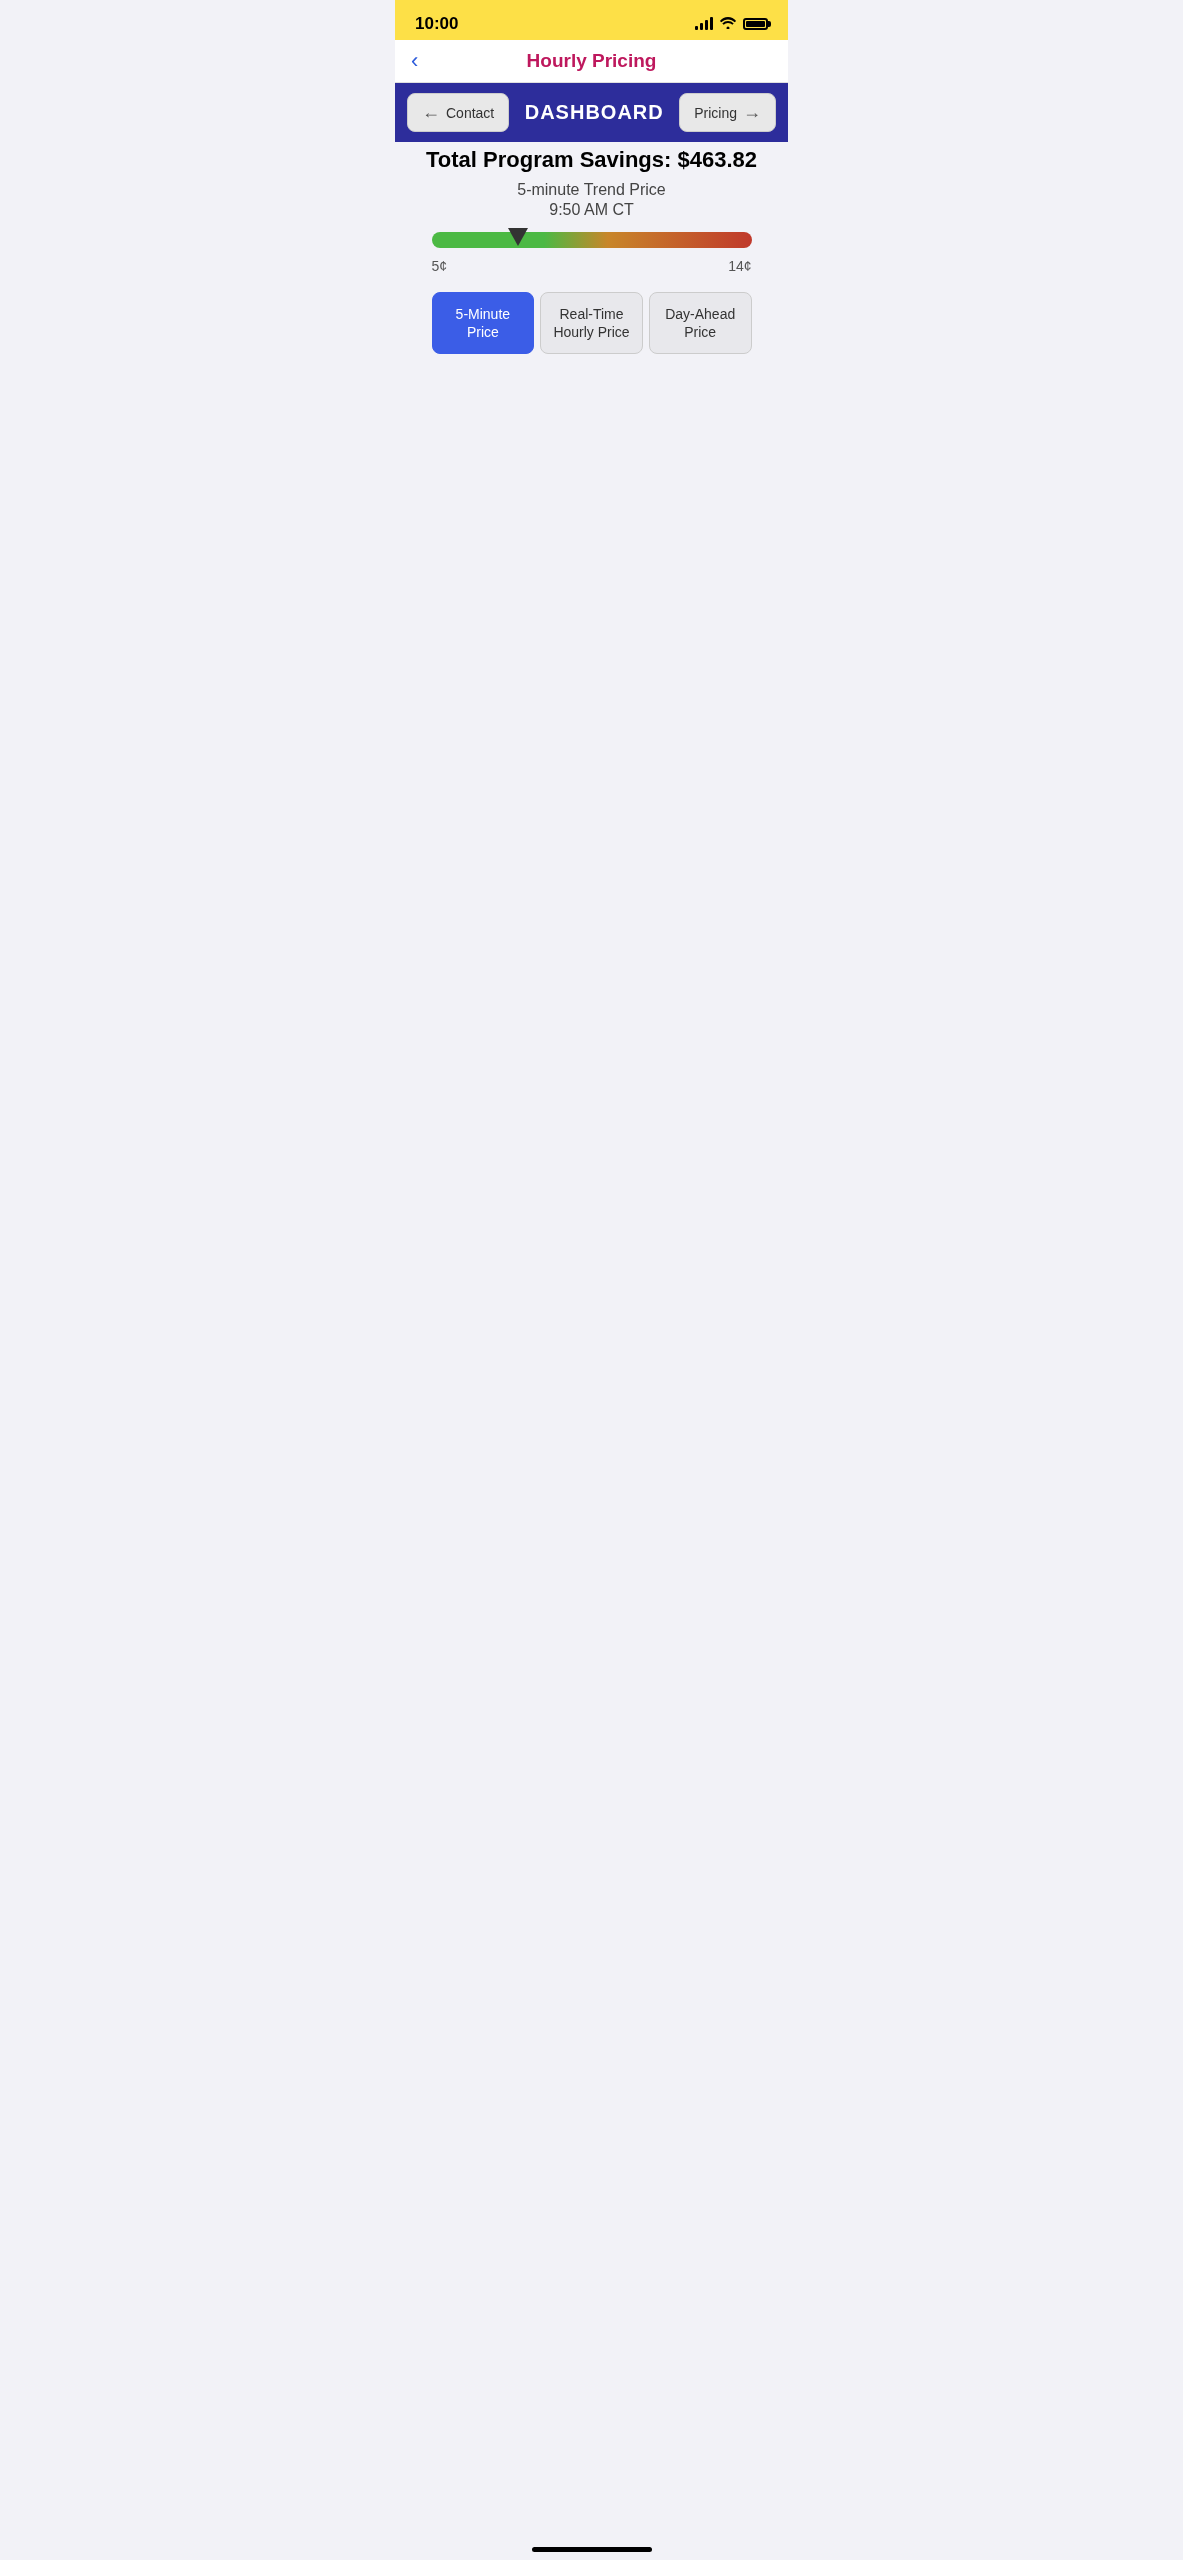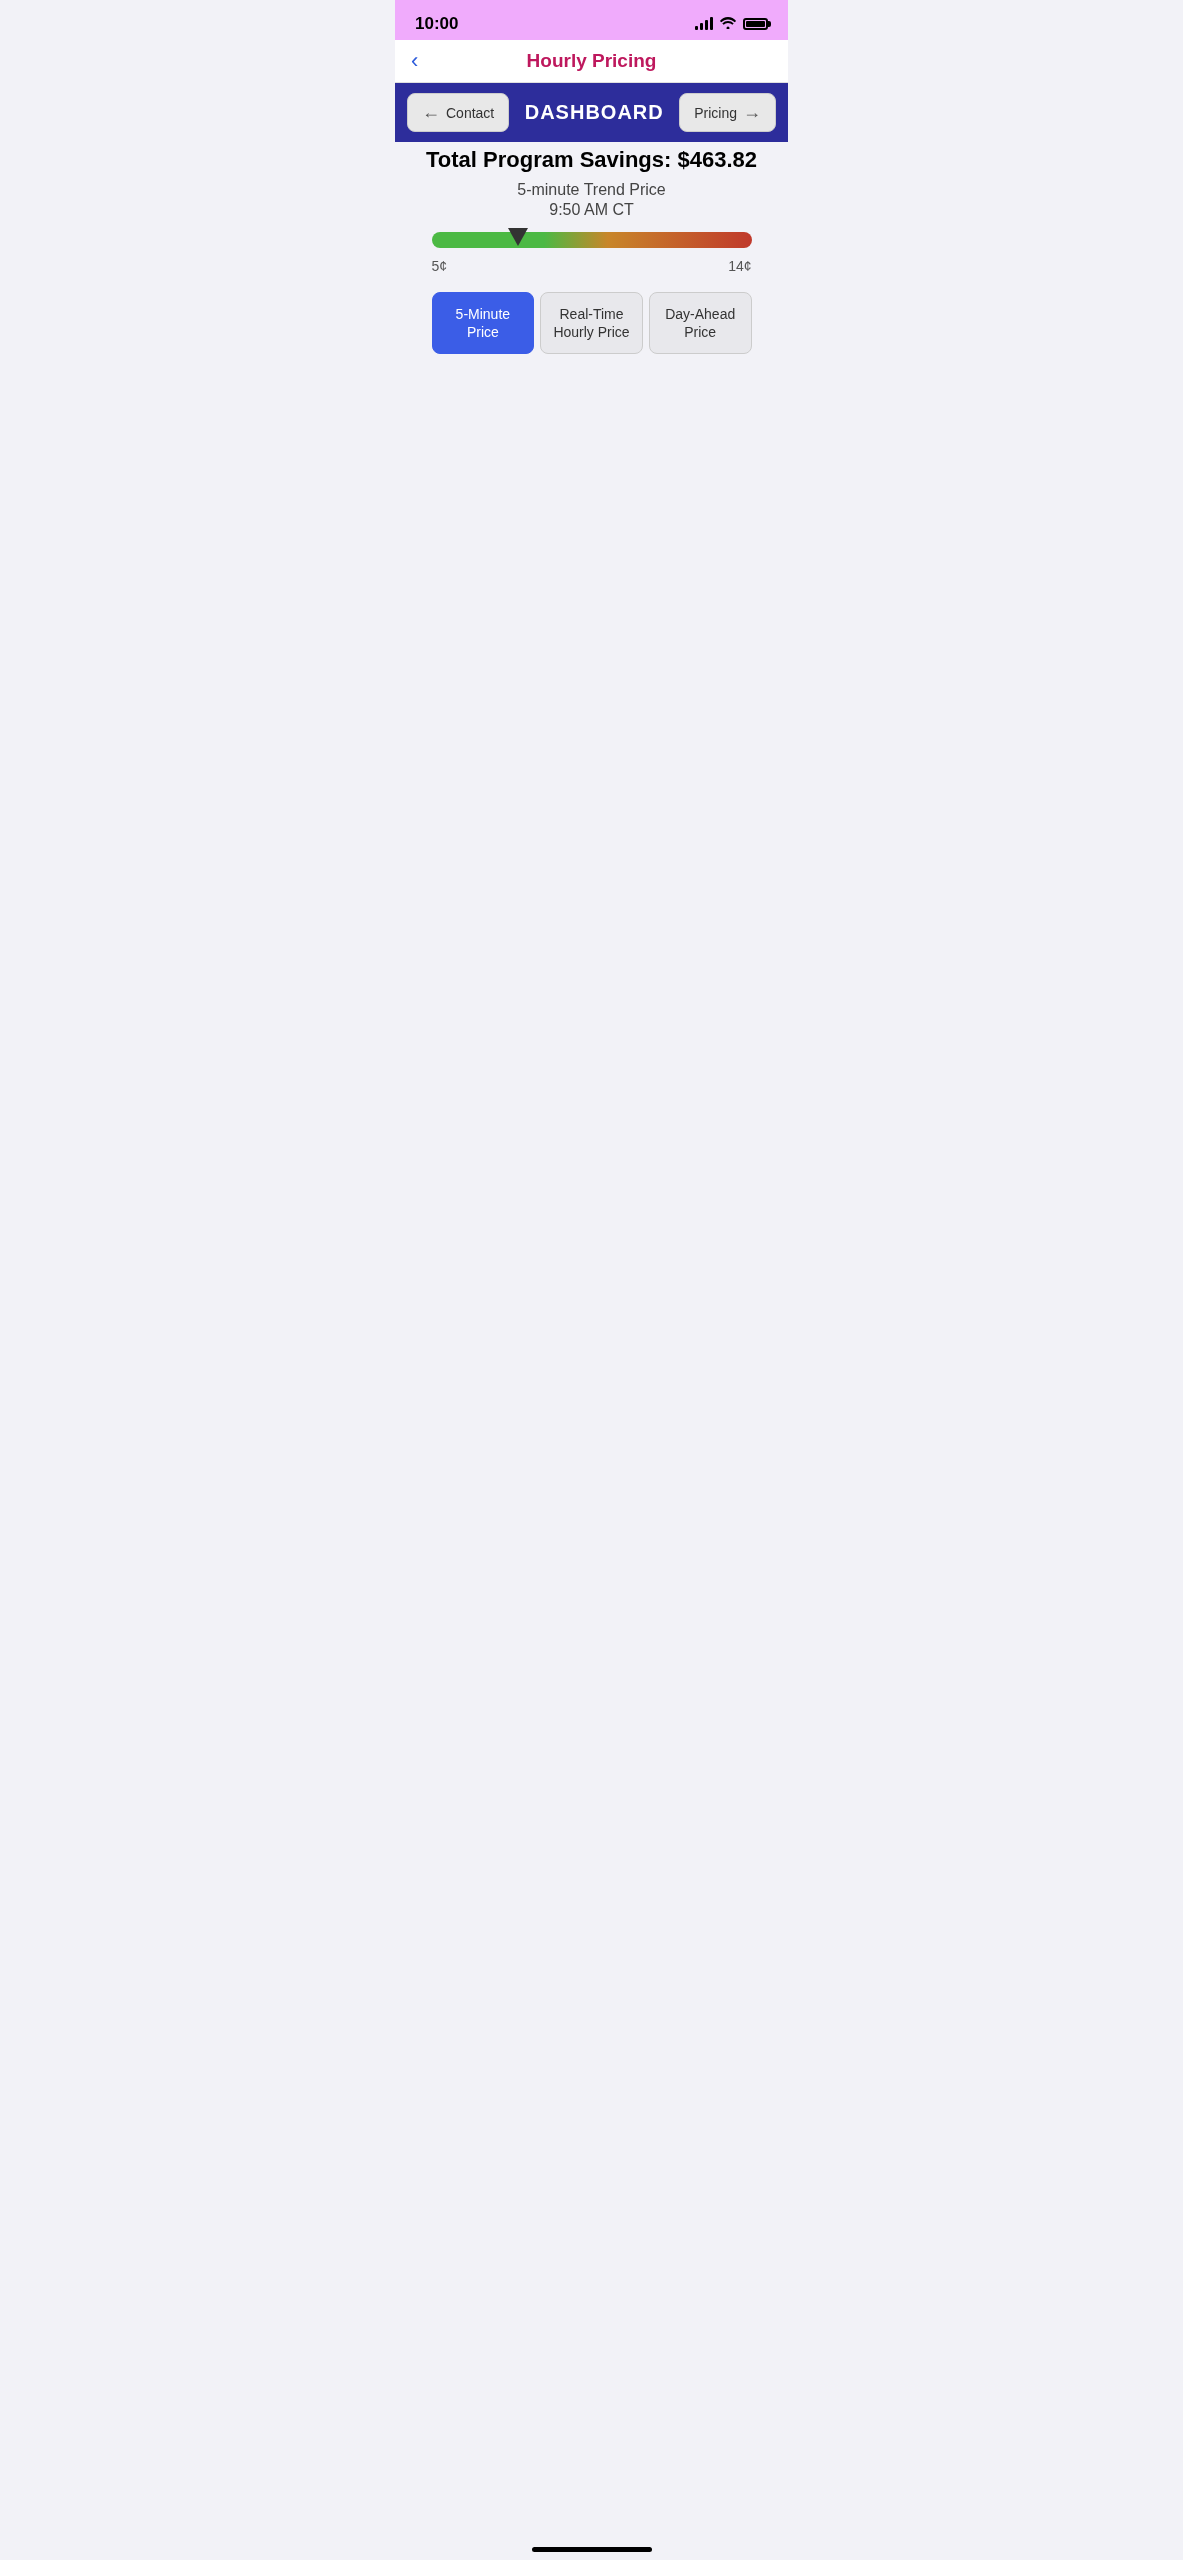--- a/index.html
+++ b/index.html
@@ -14,21 +14,21 @@
       position: relative;
       overflow-x: hidden;
     }
 
     
     .status-bar {
       display: flex;
       justify-content: space-between;
       align-items: center;
       padding: 14px 20px 6px 20px;
-      background: #f0abfc;
+      background: #fde047;
     }
 
     .status-time {
       font-size: 17px;
       font-weight: 600;
       color: #000;
     }
 
     .status-icons {
       display: flex;

